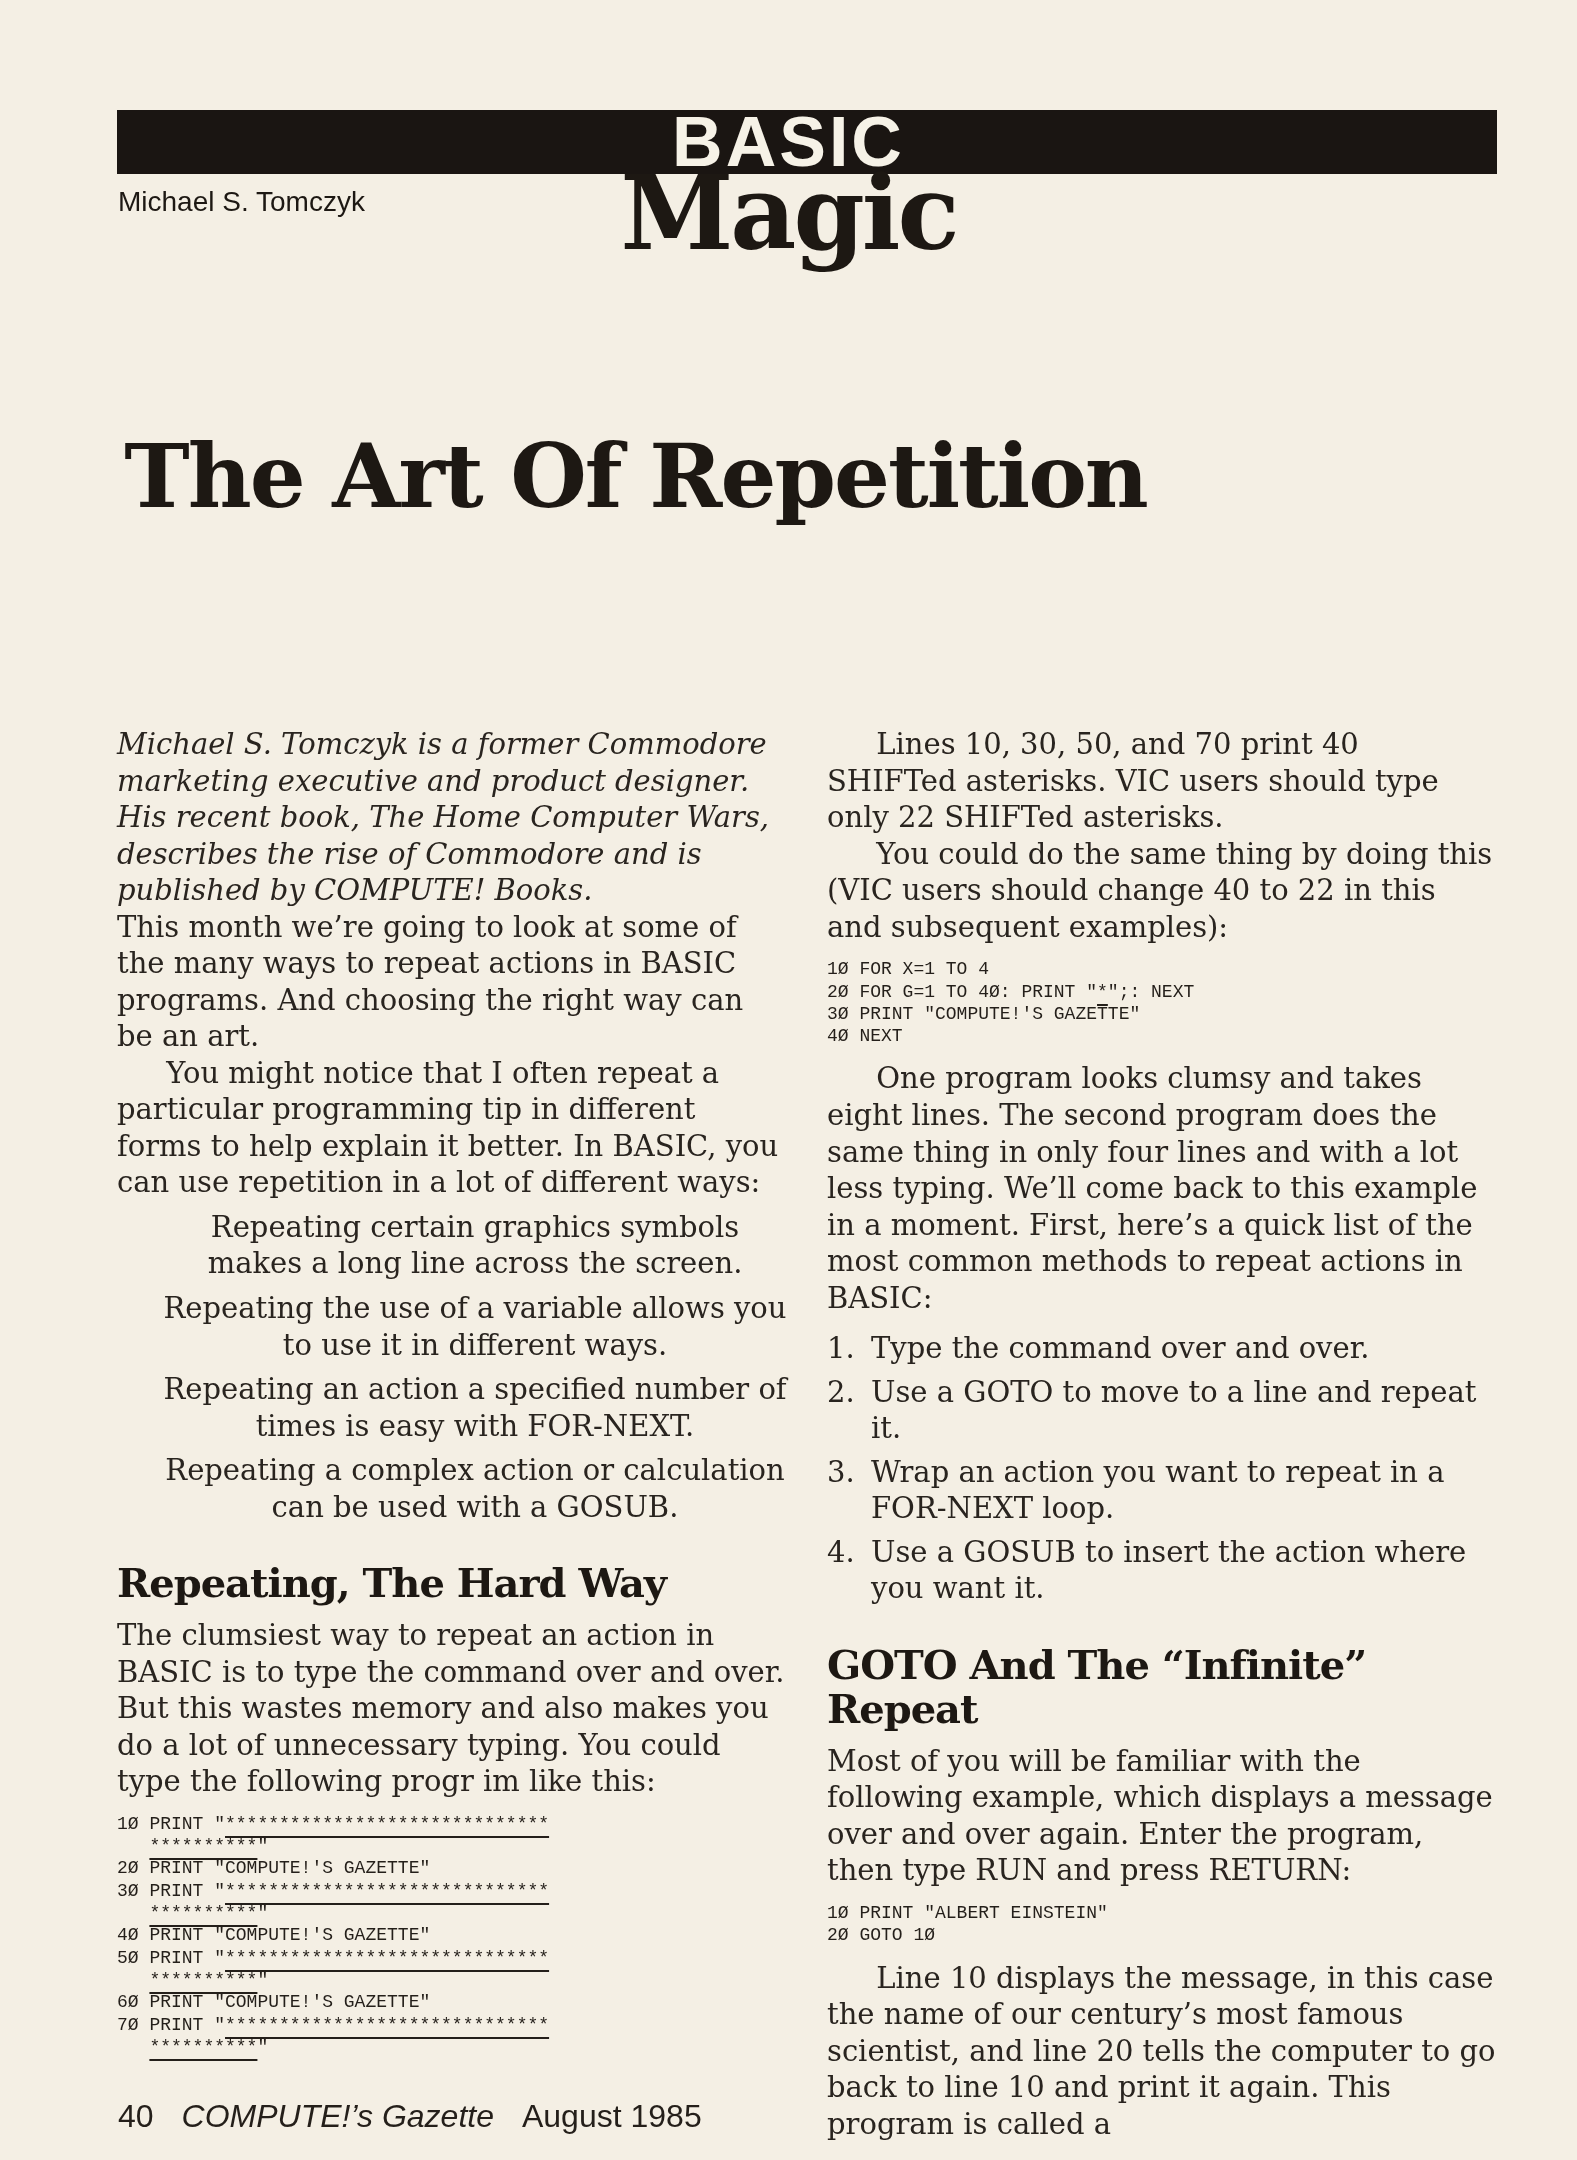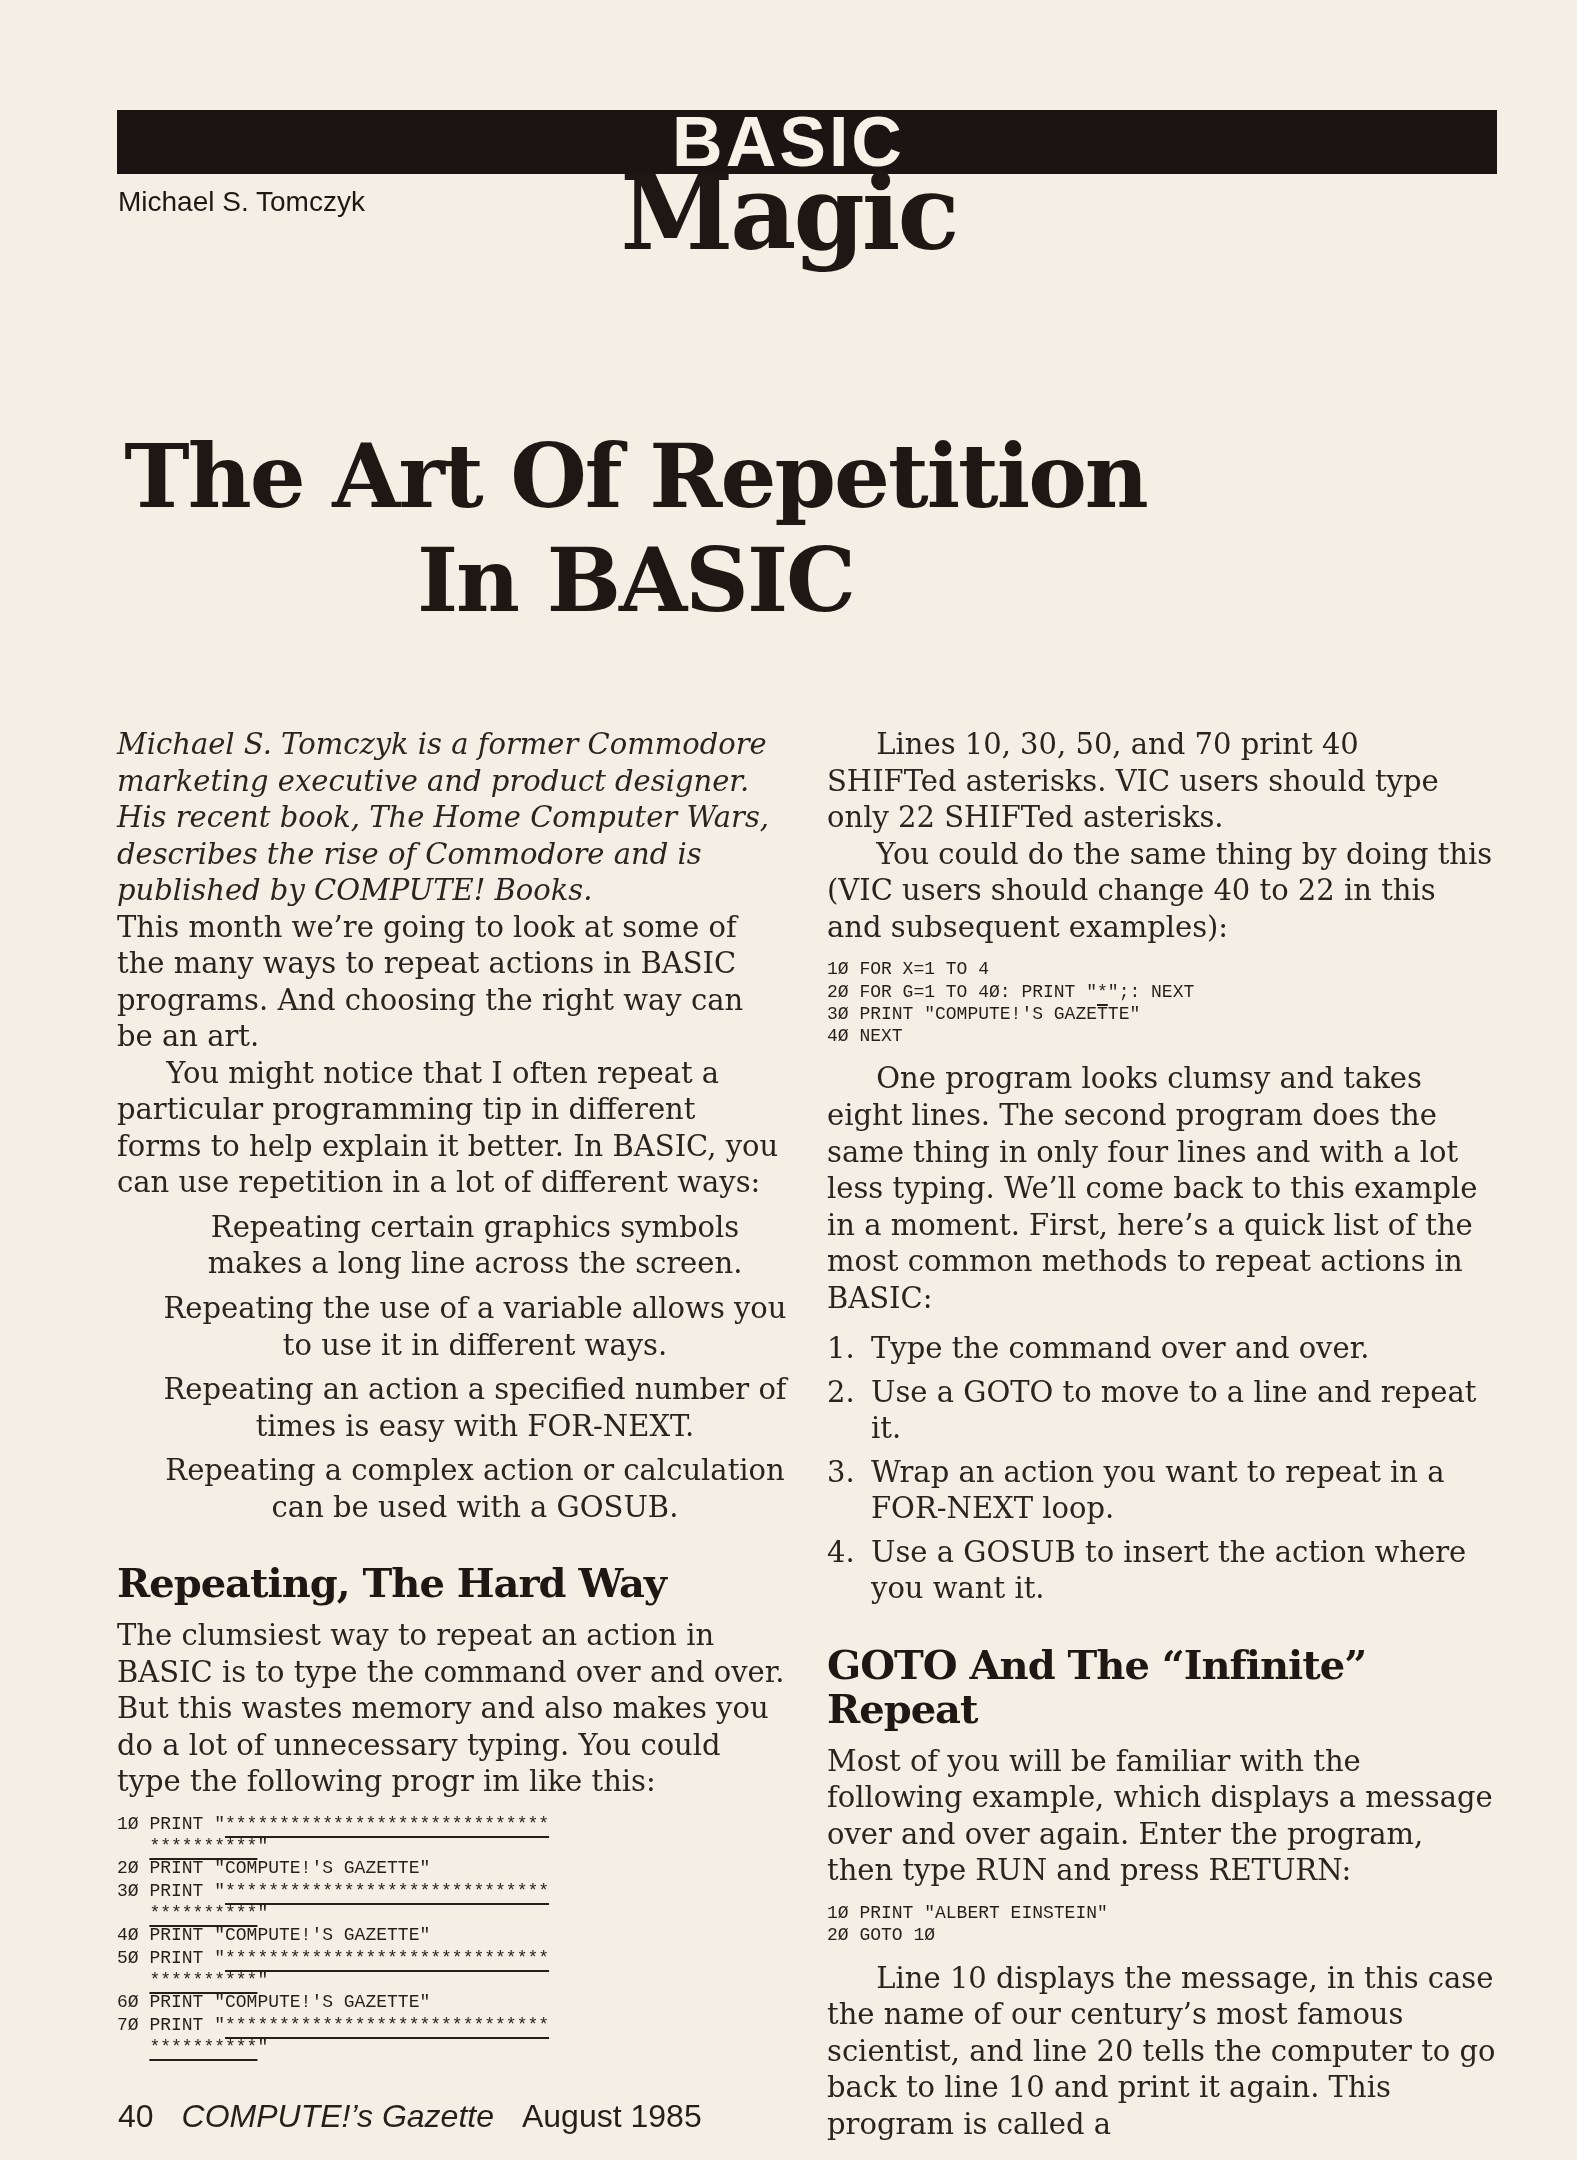--- a/index.html
+++ b/index.html
@@ -80,21 +80,20 @@
 
 <div class="page">
 
   <div class="topbar"></div>
   <div class="logo-basic">BASIC</div>
   <div class="logo-magic">Magic</div>
   <div class="byline">Michael S. Tomczyk</div>
 
   <div class="article-title">
     <div>The Art Of Repetition</div>
-    <div>In BASIC</div>
   </div>
 
   <div class="columns">
 
     <div class="col">
       <p class="bio body-p"><span class="seg-i">Michael S. Tomczyk is a former Commodore marketing executive and product designer. His recent book, </span><span class="">The Home Computer Wars,</span><span class="seg-i"> describes the rise of Commodore and is published by COMPUTE! Books.</span></p>
       <p class="body-p">This month we’re going to look at some of the many ways to repeat actions in BASIC programs. And choosing the right way can be an art.</p>
       <p class="body-p ind">You might notice that I often repeat a particular programming tip in different forms to help explain it better. In BASIC, you can use repetition in a lot of different ways:</p>
       <div>
           <div class="hang">Repeating certain graphics symbols makes a long line across the screen.</div>

